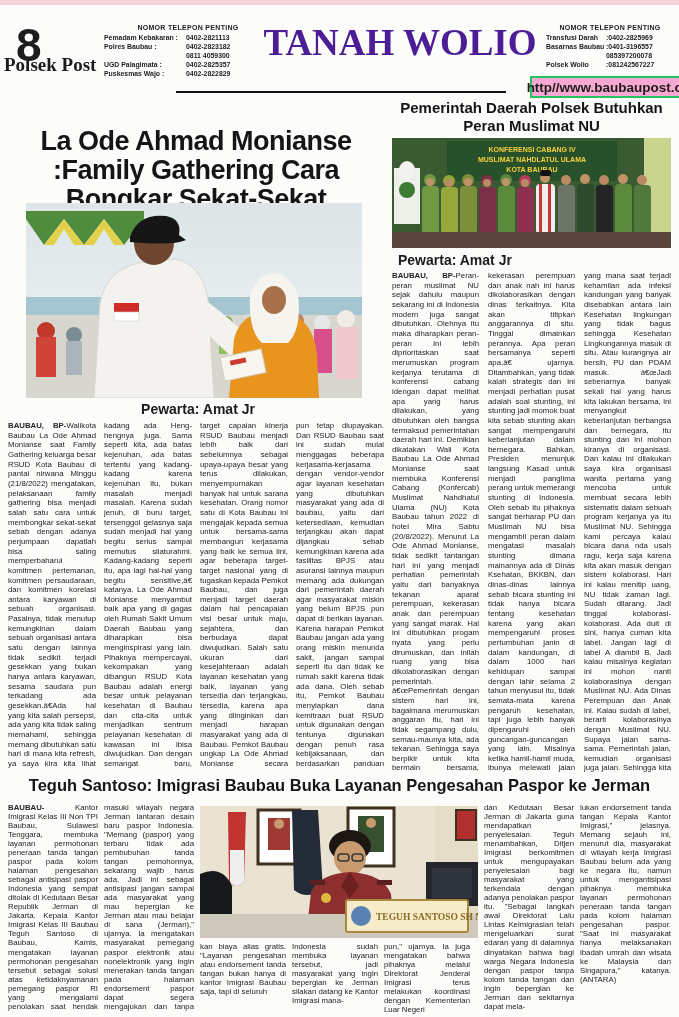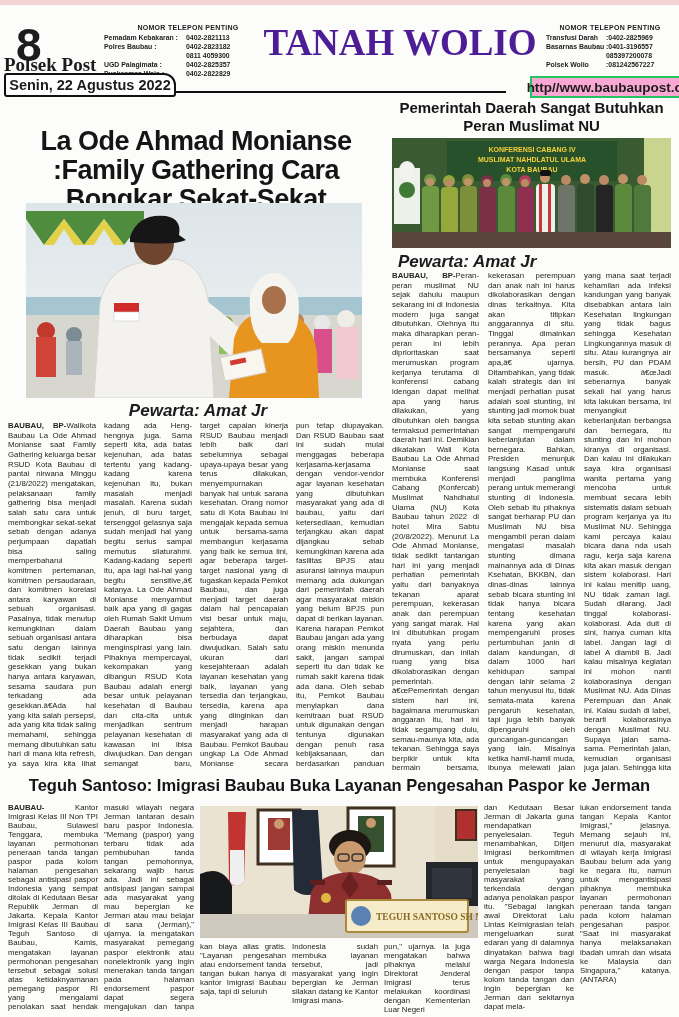--- a/index.html
+++ b/index.html
@@ -30,21 +30,21 @@
   .url-box{position:absolute;left:508px;top:76px;width:165px;height:18px;border:2px solid #22c55e;
            background:#f9a8d4;display:flex;align-items:center;justify-content:center;
            font-size:13.5px;font-weight:bold;white-space:nowrap;margin-left:22px;}
   .header-line{position:absolute;left:176px;top:91px;width:330px;height:2px;background:#111;}
 
   
   .headline{position:absolute;font-weight:bold;text-align:center;color:#151515;}
   .h1a{left:4px;top:99px;width:384px;font-size:27px;line-height:1.08;letter-spacing:-.5px;margin-top:28px;}
   .h2a{left:390px;top:99px;width:283px;font-size:15px;line-height:1.18;}
   .h3a{left:0;top:776px;width:679px;font-size:16.5px;line-height:1.1;}
-  .byline{position:absolute;font-weight:bold;font-size:17px;font-style:italic;}
+  .byline{position:absolute;font-weight:bold;font-size:14px;}
   .by1{left:8px;top:401px;width:380px;text-align:center;}
   .by2{left:398px;top:252px;}
   .photo{position:absolute;overflow:hidden;background:#ddd;}
   .ph1{left:26px;top:203px;width:336px;height:195px;}
   .ph2{left:392px;top:138px;width:279px;height:110px;}
   .ph3{left:200px;top:806px;width:278px;height:132px;}
   .photo svg{display:block;width:100%;height:100%;}
 
   .col{position:absolute;text-align:justify;overflow:hidden;color:#242424;}
   .s1{font-size:7.8px;line-height:1.24;width:88px;top:421px;height:350px;}
@@ -111,21 +111,20 @@
     <div class="phone-row">
       <span class="lbl"></span>
       <span class="val">085397200078</span>
     </div>
     <div class="phone-row">
       <span class="lbl">Polsek Wolio</span>
       <span class="val">:081242567227</span>
     </div>
   </div>
 
-  <div class="date-box">Senin, 22 Agustus 2022</div>
   <div class="header-line"></div>
   <div class="url-box">http//www.baubaupost.com</div>
 
   <div class="headline h1a">La Ode Ahmad Monianse :Family Gathering Cara Bongkar Sekat-Sekat</div>
 
   <div class="photo ph1">
     <svg viewBox="0 0 336 195" preserveAspectRatio="none">
       <defs>
         <linearGradient id="sky" x1="0" y1="0" x2="0" y2="1">
           <stop offset="0" stop-color="#dde5e8"></stop>
@@ -176,21 +175,21 @@
     </svg>
   </div>
 
   <div class="byline by1">Pewarta: Amat Jr</div>
 
   <div class="col s1 c1a"><span class="lead">BAUBAU, BP-</span><span>Walikota Baubau La Ode Ahmad Monianse saat Family Gathering keluarga besar RSUD Kota Baubau di pantai nirwana Minggu (21/8/2022) mengatakan, pelaksanaan family gathering bisa menjadi salah satu cara untuk membongkar sekat-sekat sebab dengan adanya perjumpaan dapatlah bisa saling memperbaharui komitmen pertemanan, komitmen persaudaraan, dan komitmen korelasi antara karyawan di sebuah organisasi. Pasalnya, tidak menutup kemungkinan dalam sebuah organisasi antara satu dengan lainnya tidak sedikit terjadi gesekkan yang bukan hanya antara karyawan, sesama saudara pun terkadang ada gesekkan.â€Ada hal yang kita salah persepsi, ada yang kita tidak saling memahami, sehingga memang dibutuhkan satu hari di mana kita refresh, ya saya kira kita lihat komputerlah. Kalau sudah kerja berbulan-bulan kadang-</span></div>
   <div class="col s1 c1b">kadang ada Heng-hengnya juga. Sama seperti kita, ada batas kejenuhan, ada batas tertentu yang kadang-kadang karena kejenuhan itu, bukan masalah menjadi masalah. Karena sudah jenuh, di buru target, tersenggol gelasnya saja sudah menjadi hal yang begitu serius sampai memutus silaturahmi. Kadang-kadang seperti itu, apa lagi hal-hal yang begitu sensitive,â€ katanya. La Ode Ahmad Monianse menyambut baik apa yang di gagas oleh Rumah Sakit Umum Daerah Baubau yang diharapkan bisa menginspirasi yang lain. Pihaknya mempercayai, kekompakan yang dibangun RSUD Kota Baubau adalah energi besar untuk pelayanan kesehatan di Baubau dan cita-cita untuk menjadikan sentrum pelayanan kesehatan di kawasan ini ibisa diwujudkan. Dan dengan semangat baru, semangat kebersamaan, semangat solidaritas yang tinggi dengan satu</div>
   <div class="col s1 c1c">target capaian kinerja RSUD Baubau menjadi lebih baik dari sebelumnya sebagai upaya-upaya besar yang terus dilakukan, menyempurnakan banyak hal untuk sarana kesehatan. Orang nomor satu di Kota Baubau ini mengajak kepada semua untuk bersama-sama membangun kerjasama yang baik ke semua lini, agar beberapa target-target nasional yang di tugaskan kepada Pemkot Baubau, dan juga menjadi target daerah dalam hal pencapaian visi besar untuk maju, sejahtera, dan berbudaya dapat diwujudkan. Salah satu ukuran dari kesejahteraan adalah layanan kesehatan yang baik, layanan yang tersedia dan terjangkau, tersedia, karena apa yang diinginkan dan menjadi harapan masyarakat yang ada di Baubau. Pemkot Baubau ungkap La Ode Ahmad Monianse secara perlahan terus mengupayakan memberikan pelayanan yang terbaik. Bahkan, kalau tidak ada dana</div>
   <div class="col s1 c1d">pun tetap diupayakan. Dan RSUD Baubau saat ini sudah mulai menggagas beberapa kerjasama-kerjasama dengan vendor-vendor agar layanan kesehatan yang dibutuhkan masyarakat yang ada di baubau, yaitu dari ketersediaan, kemudian terjangkau akan dapat dijangkau sebab kemungkinan karena ada fasilitas BPJS atau asuransi lainnya maupun memang ada dukungan dari pemerintah daerah agar masyarakat miskin yang belum BPJS pun dapat di berikan layanan. Karena harapan Pemkot Baubau jangan ada yang orang miskin menunda sakit, jangan sampai seperti itu dan tidak ke rumah sakit karena tidak ada dana. Oleh sebab itu, Pemkot Baubau menyiapkan dana kemitraan buat RSUD untuk digunakan dengan tentunya digunakan dengan penuh rasa kebijaksanaan, dan berdasarkan panduan dan aturan yang jelas. (*)</div>
 
-  <div class="headline h2a">Pemerintah Daerah Sangat Butuhkan Peran Muslimat NU</div>
+  <div class="headline h2a">Pemerintah Daerah Polsek Butuhkan Peran Muslimat NU</div>
 
   <div class="photo ph2">
     <svg viewBox="0 0 279 110" preserveAspectRatio="none">
       <rect width="279" height="110" fill="#3a5a31"></rect>
       <rect x="252" width="27" height="110" fill="#c9d48e"></rect>
       <rect x="55" y="3" width="170" height="40" fill="#27512a"></rect>
       <text x="140" y="14" text-anchor="middle" font-size="7" font-weight="bold" fill="#f5d03c" font-family="Liberation Sans, sans-serif">KONFERENSI CABANG IV</text>
       <text x="140" y="24" text-anchor="middle" font-size="7" font-weight="bold" fill="#f5d03c" font-family="Liberation Sans, sans-serif">MUSLIMAT NAHDLATUL ULAMA</text>
       <text x="140" y="34" text-anchor="middle" font-size="7" font-weight="bold" fill="#f5d03c" font-family="Liberation Sans, sans-serif">KOTA BAUBAU</text>
       <rect x="2" y="30" width="26" height="56" fill="#eef0ea"></rect>

